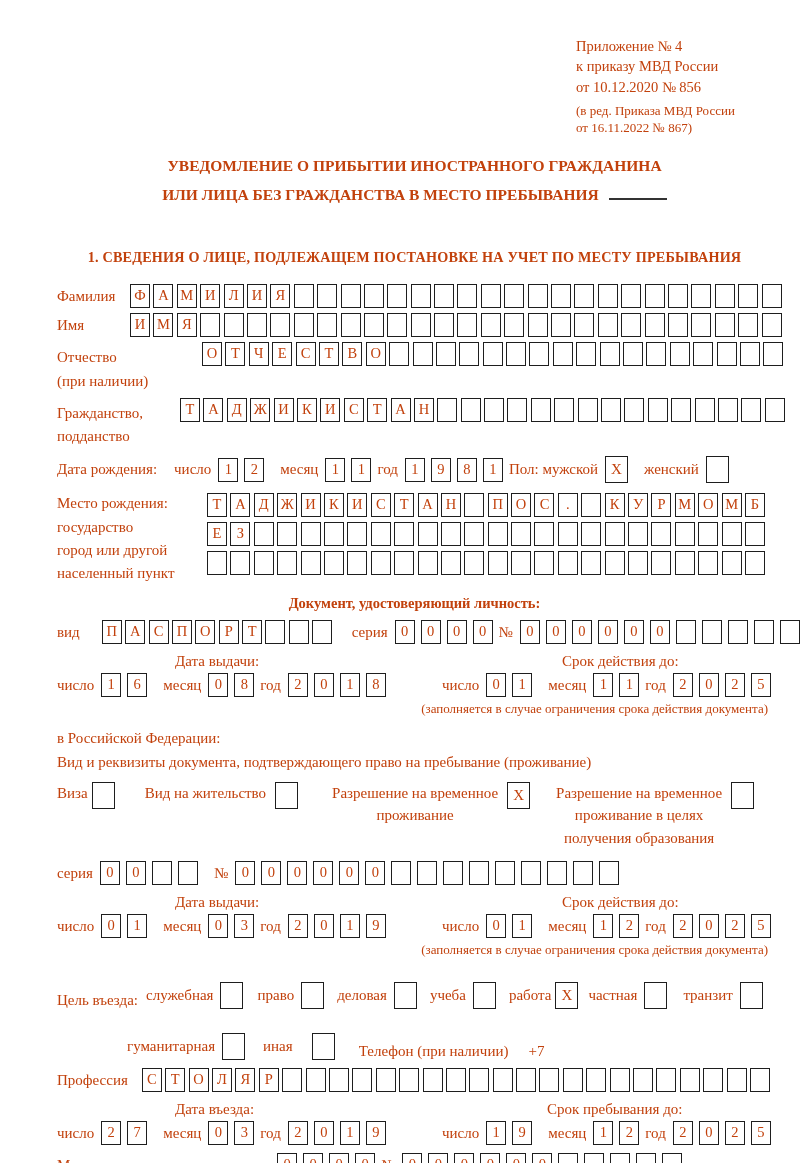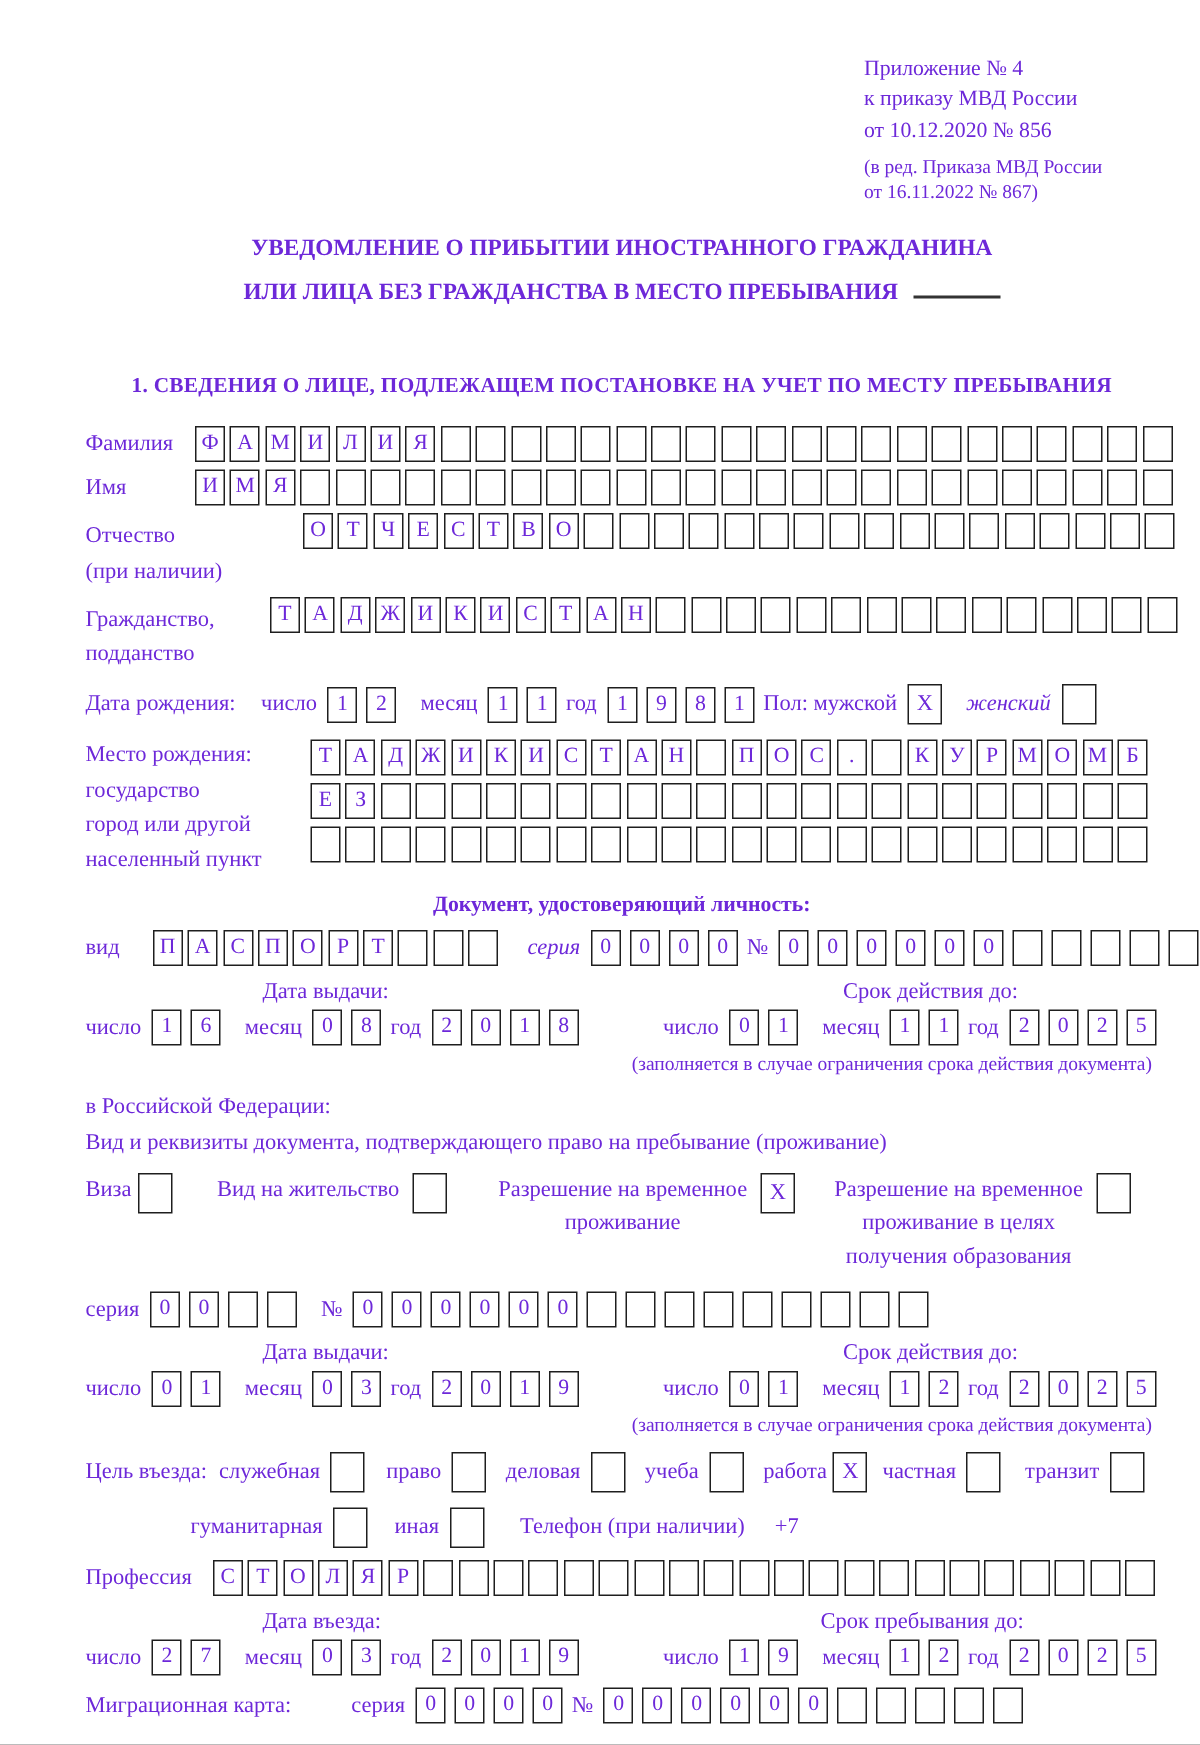--- a/index.html
+++ b/index.html
@@ -1,18 +1,18 @@
 <!DOCTYPE html>
 <html><head>
 <meta charset="utf-8">
 <style>
   html,body { margin:0; padding:0; background:#888; }
   .page {
     width:800px; height:1163px; background:#fff; margin:0 auto;
-    font-family:"Liberation Serif", serif; color:#6d28d9;
+    font-family:"Liberation Serif", serif; color:#c2410c;
     box-sizing:border-box; padding:36px 28px 14px 57px;
     position:relative; overflow:hidden;
   }
   
   .hdr-right { margin-left:auto; width:196px; font-size:14.5px; line-height:1.4; }
   .hdr-right .line { white-space:nowrap; }
   .hdr-right .small { font-size:13px; margin-top:5px; line-height:1.35; }
   .forma { text-align:right; font-weight:bold; font-size:15.5px; margin:16px 4px 0 0; letter-spacing:0.5px; }
   .title { text-align:center; font-weight:bold; font-size:15.5px; margin-top:15px; line-height:1.85; }
   .uline { display:inline-block; width:58px; border-bottom:2px solid #333; height:0.95em; margin-left:10px; }
@@ -37,21 +37,21 @@
   .cellstack .cellrow { display:block; margin-top:5px; }
 
   .cbox {
     display:inline-block; box-sizing:border-box; width:23px; height:27px;
     border:1.7px solid #1e1e1e; text-align:center; font-size:15px;
     line-height:24px; vertical-align:middle; background:#fff;
   }
   .inrow { display:flex; align-items:center; margin-top:8px; }
   .inrow .t { margin-right:7px; }
   .gap10 { margin-left:10px; }
-  .gap16 { margin-left:16px;font-style:italic; }
+  .gap16 { margin-left:16px; }
 
   .dochead { text-align:center; font-weight:bold; font-size:14.5px; margin-top:10px; }
 
   .dates { display:flex; margin-top:9px; }
   .dg { }
   .dg-left { flex:0 0 385px; }
   .dg-right { flex:1 1 auto; }
   .dhead { font-size:15px; margin-bottom:3px; }
   .dg-left .dhead { padding-left:118px; }
   .dg-right .dhead { padding-left:120px; }
@@ -60,21 +60,21 @@
   .dfields .t2 { margin:0 7px 0 10px; }
   .note { font-size:13px; text-align:right; margin-top:4px; padding-right:4px; }
 
   .intro { margin-top:10px; line-height:1.55; }
   .permits { display:flex; align-items:flex-start; margin-top:8px; }
   .pitem { display:flex; align-items:flex-start; }
   .plab { line-height:1.5; }
   .pcent { text-align:center; }
   .pitem .cbox { margin-left:9px; flex:0 0 auto; }
 
-  .prow { display:flex; align-items:center; margin-top:10px; }
+  .prow { display:flex; align-items:flex-end; margin-top:24px; }
   .pair { display:flex; align-items:center; }
   .pair .cbox { margin-left:7px; }
 </style>
 </head>
 <body>
 
 <div class="page">
 
   <div class="hdr-right">
     <div class="line">Приложение № 4</div>
@@ -270,21 +270,21 @@
         <span>транзит</span>
         <span class="cbox"></span>
       </span>
     </div>
 
     <div class="prow" style="margin-left:70px;">
       <span class="pair" style="margin-right:18px;">
         <span>гуманитарная</span>
         <span class="cbox"></span>
       </span>
-      <span class="pair" style="margin-right:24px;">
+      <span class="pair" style="margin-right:24px;gap:12px;">
         <span>иная</span>
         <span class="cbox"></span>
       </span>
       <span class="t" style="margin-right:20px;">Телефон (при наличии)</span>
       <span class="t">+7</span>
     </div>
 
     <div class="inrow">
       <span class="t" style="margin-right:14px;">Профессия</span>
       <span class="cellrow"><span class="cell">С</span><span class="cell">Т</span><span class="cell">О</span><span class="cell">Л</span><span class="cell">Я</span><span class="cell">Р</span><span class="cell"></span><span class="cell"></span><span class="cell"></span><span class="cell"></span><span class="cell"></span><span class="cell"></span><span class="cell"></span><span class="cell"></span><span class="cell"></span><span class="cell"></span><span class="cell"></span><span class="cell"></span><span class="cell"></span><span class="cell"></span><span class="cell"></span><span class="cell"></span><span class="cell"></span><span class="cell"></span><span class="cell"></span><span class="cell"></span><span class="cell"></span></span>

